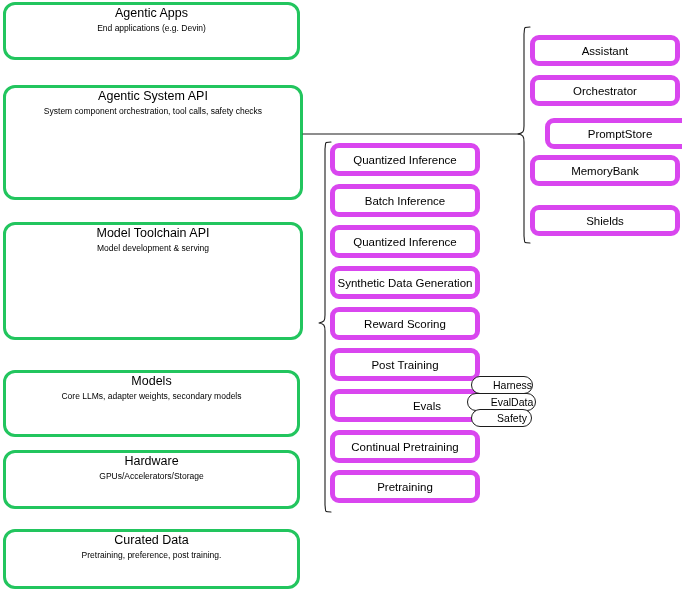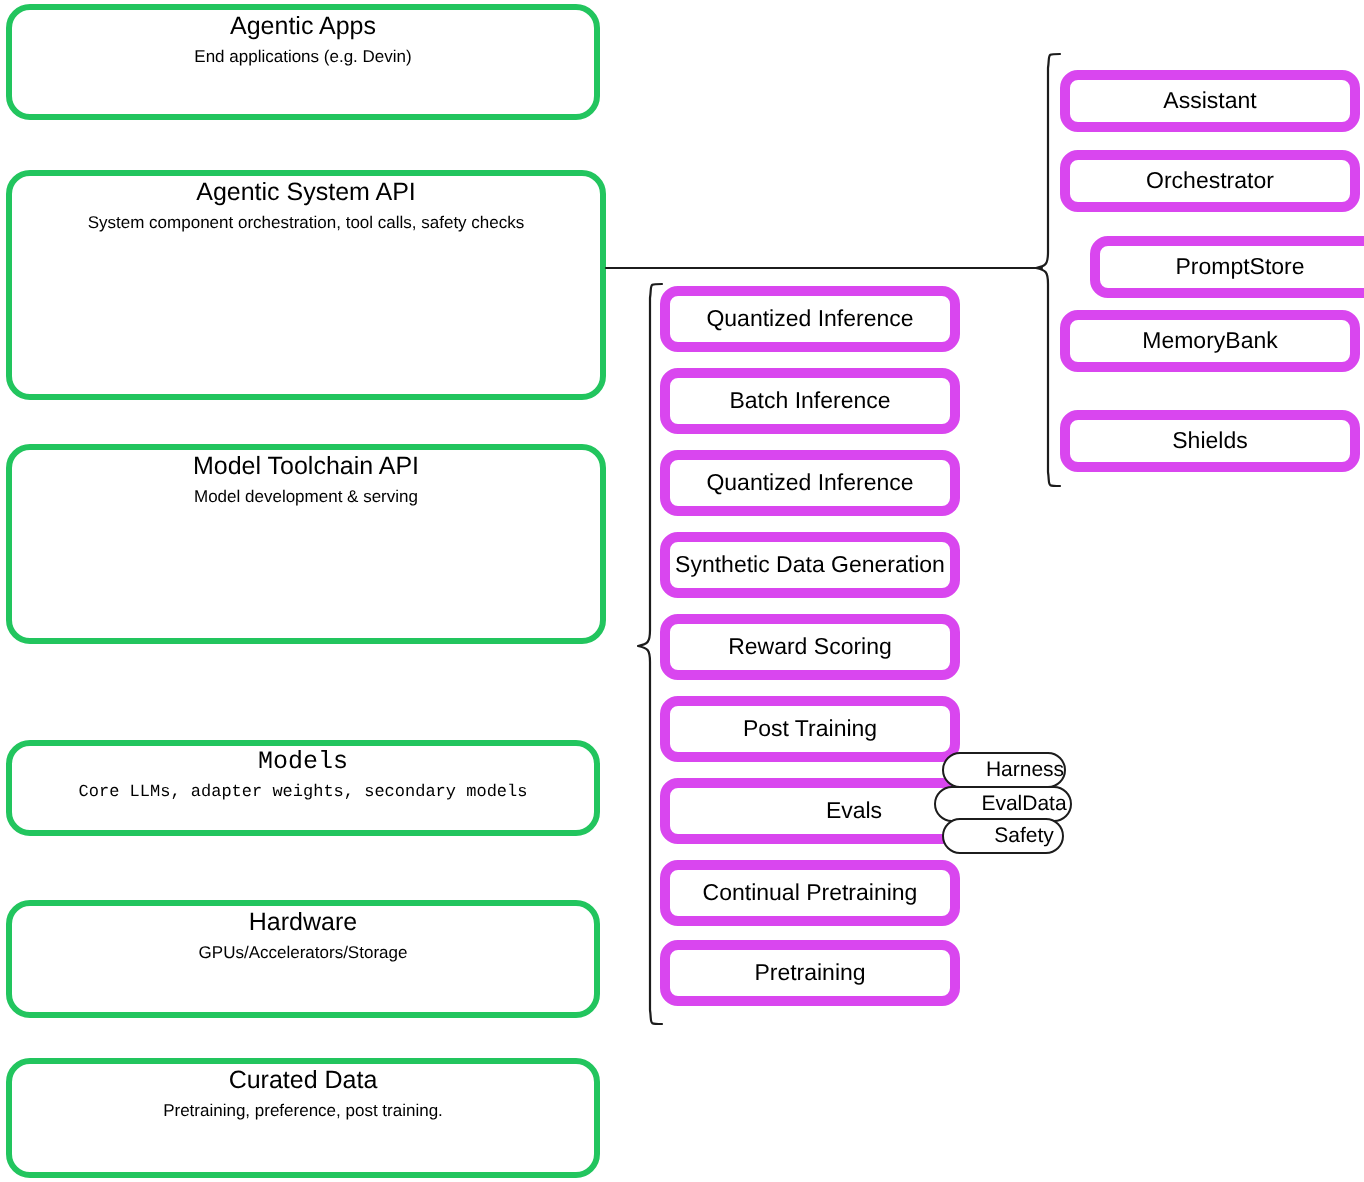--- a/index.html
+++ b/index.html
@@ -103,26 +103,26 @@
   <div class="layer-box" style="left:3px; top:2px; width:297px; height:58px;">
     <div class="layer-title">Agentic Apps</div>
     <div class="layer-sub">End applications (e.g. Devin)</div>
   </div>
 
   <div class="layer-box" style="left:3px; top:85px; width:300px; height:115px;">
     <div class="layer-title">Agentic System API</div>
     <div class="layer-sub">System component orchestration, tool calls, safety checks</div>
   </div>
 
-  <div class="layer-box" style="left:3px; top:222px; width:300px; height:100px;">
+  <div class="layer-box" style="left:3px; top:222px; width:300px; height:118px;">
     <div class="layer-title">Model Toolchain API</div>
     <div class="layer-sub">Model development &amp; serving</div>
   </div>
 
-  <div class="layer-box" style="left:3px; top:370px; width:297px; height:48px;font-family:Liberation Mono, monospace;">
+  <div class="layer-box" style="left:3px; top:370px; width:297px; height:67px;">
     <div class="layer-title">Models</div>
     <div class="layer-sub">Core LLMs, adapter weights, secondary models</div>
   </div>
 
   <div class="layer-box" style="left:3px; top:450px; width:297px; height:59px;">
     <div class="layer-title">Hardware</div>
     <div class="layer-sub">GPUs/Accelerators/Storage</div>
   </div>
 
   <div class="layer-box" style="left:3px; top:529px; width:297px; height:60px;">

